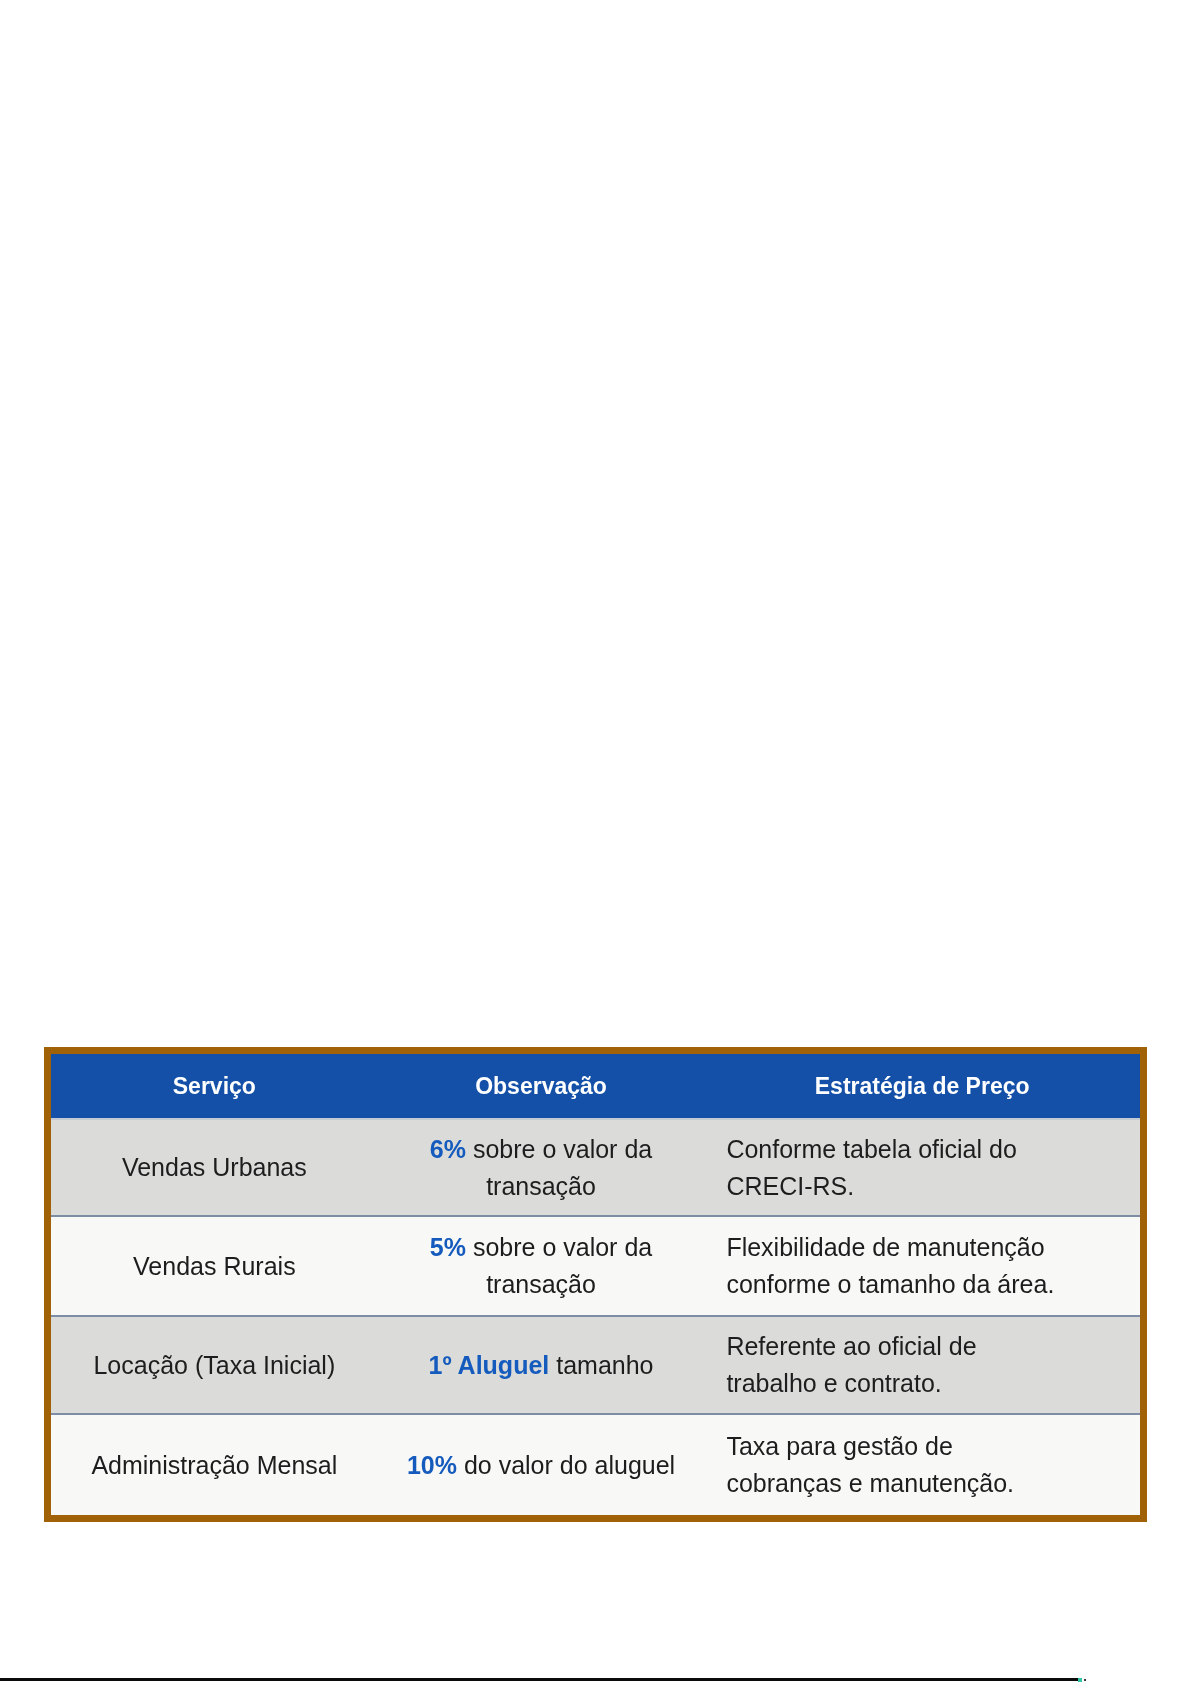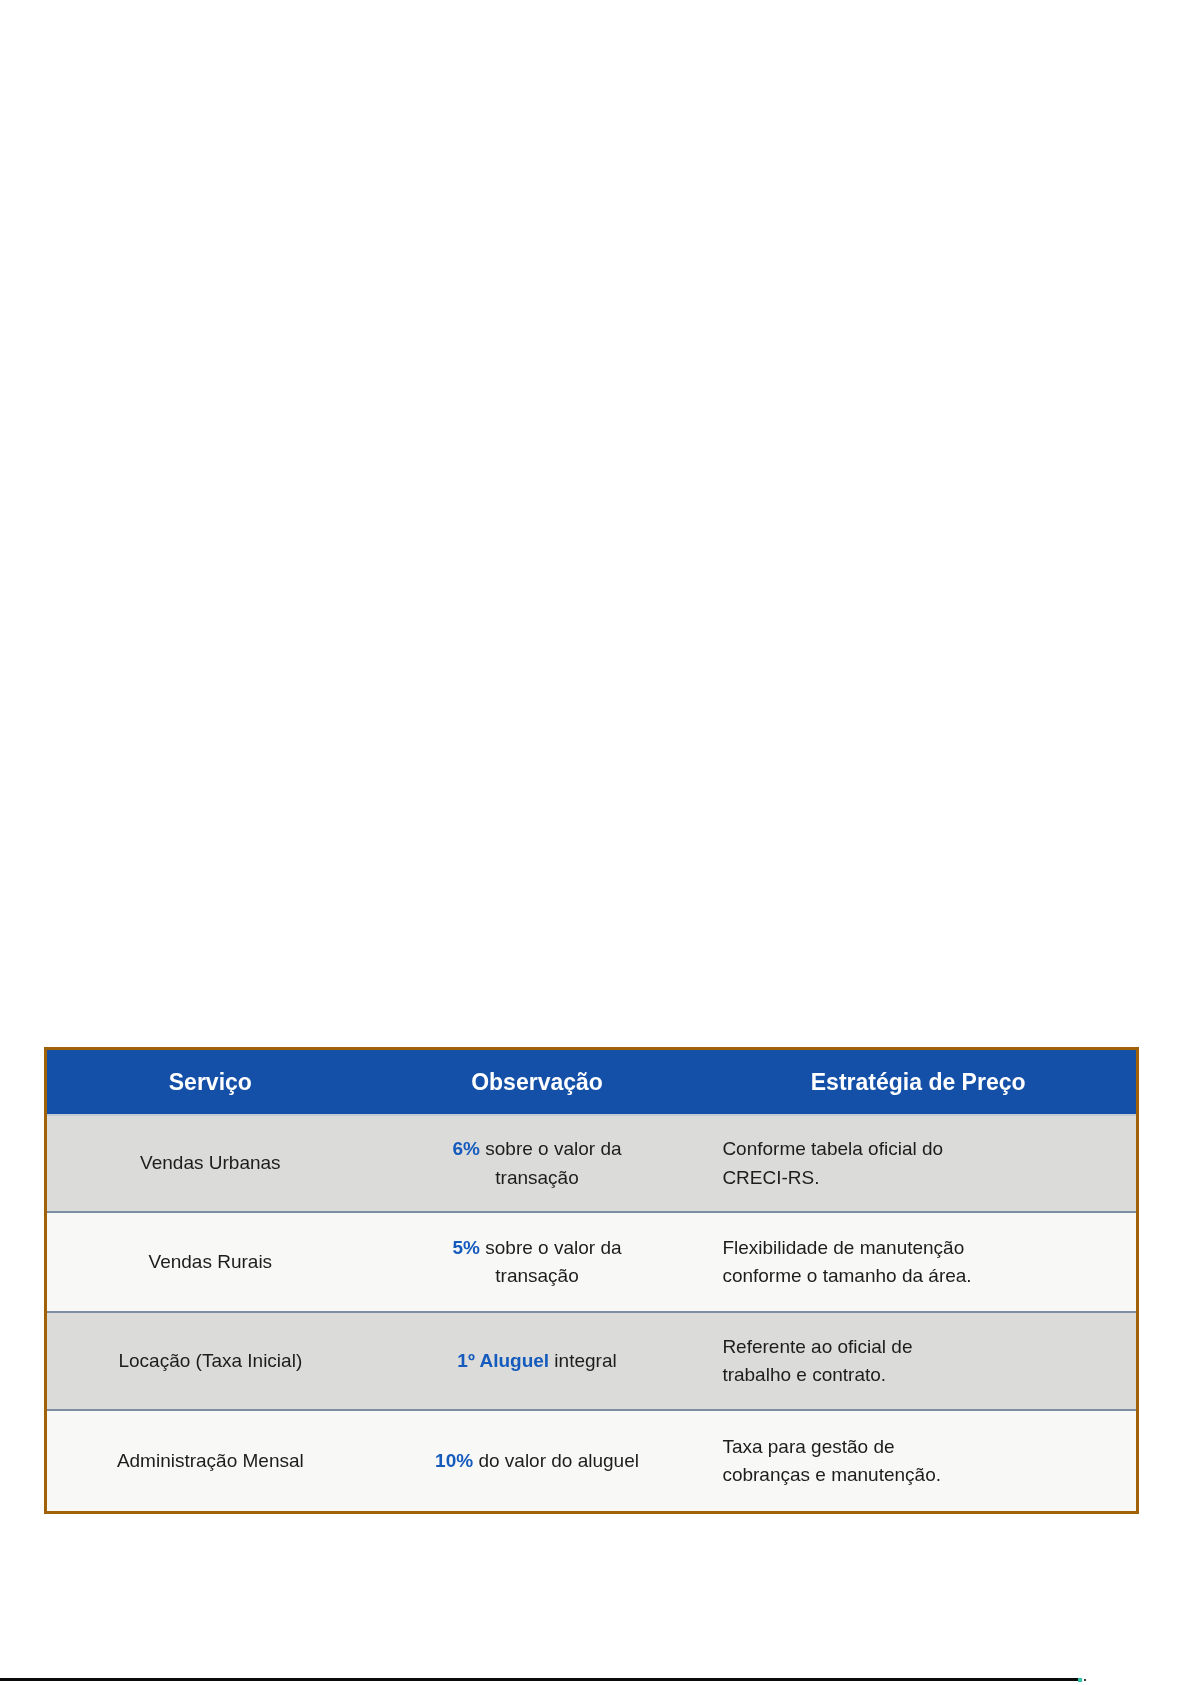--- a/index.html
+++ b/index.html
@@ -15,42 +15,42 @@
     overflow: hidden;
     font-family: "Liberation Sans", sans-serif;
   }
 
   
   .pricing-table {
     position: absolute;
     left: 44px;
     top: 1047px;
     width: 1089px;
-    border: 3px solid #a16207;
+    border: 7px solid #a16207;
     background: #f8f8f6;
   }
   .t-row {
     display: grid;
     grid-template-columns: 30% 30% 40%;
     align-items: center;
   }
   .t-header {
     background: #1450a8;
     min-height: 64px;
     border-bottom: 2px solid #c3cad3;
   }
   .t-header .t-cell {
     color: #ffffff;
     font-weight: bold;
     font-size: 23px;
     text-align: center;
     padding: 4px 6px;
   }
   .t-body-row {
-    font-size: 19px;
+    font-size: 25px;
     color: #1d1d1d;
     line-height: 1.48;
   }
   .t-body-row.odd  { background: #dbdbd9; }
   .t-body-row.even { background: #f8f8f6; }
   .t-body-row + .t-body-row { border-top: 2px solid #7d8da6; }
   .row-1 { min-height: 95px; }
   .row-2 { min-height: 98px; }
   .row-3 { min-height: 96px; }
   .row-4 { min-height: 100px; }
@@ -126,21 +126,21 @@
       <div class="cell-service">Vendas Rurais</div>
       <div class="cell-price"><span class="accent">5%</span><span> sobre o valor da</span><span class="price-line2">transação</span></div>
       <div class="cell-note">
           <span class="note-line">Flexibilidade de manutenção</span>
           <span class="note-line">conforme o tamanho da área.</span>
         </div>
     </div>
 
     <div class="t-row t-body-row odd row-3">
       <div class="cell-service">Locação (Taxa Inicial)</div>
-      <div class="cell-price"><span class="accent">1º Aluguel</span><span> integral</span><span class="price-line2"></span></div>
+      <div class="cell-price"><span class="accent">1º Aluguel</span><span> tamanho</span><span class="price-line2"></span></div>
       <div class="cell-note">
           <span class="note-line">Referente ao oficial de</span>
           <span class="note-line">trabalho e contrato.</span>
         </div>
     </div>
 
     <div class="t-row t-body-row even row-4">
       <div class="cell-service">Administração Mensal</div>
       <div class="cell-price"><span class="accent">10%</span><span> do valor do aluguel</span><span class="price-line2"></span></div>
       <div class="cell-note">

